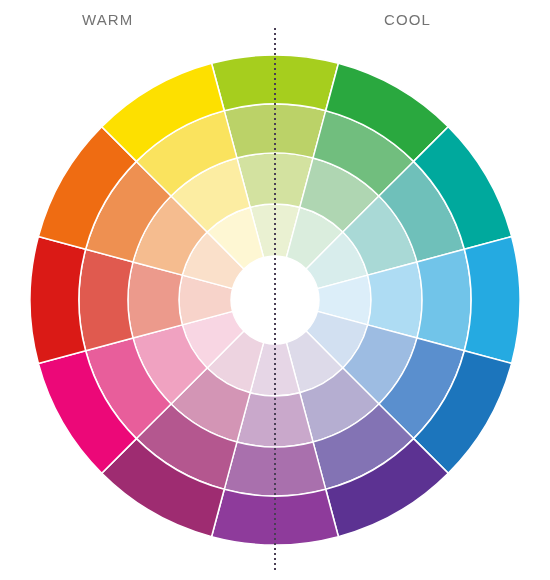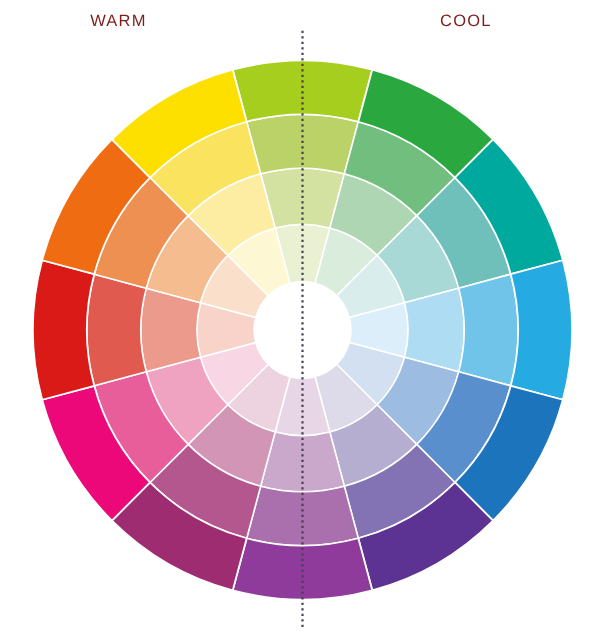--- a/index.html
+++ b/index.html
@@ -25,27 +25,27 @@
     top: 0;
     left: 0;
     width: 550px;
     height: 40px;
   }
   .axis-label {
     position: absolute;
     top: 11px;
     font-size: 15px;
     letter-spacing: 1.1px;
-    color: #7f1d1d;
+    color: #737373;
     font-weight: 400;
     white-space: nowrap;
     font-family: "Liberation Sans", sans-serif;
   }
   .axis-label.warm { left: 82px; }
-  .axis-label.cool { left: 384px; margin-left: 16px; }
+  .axis-label.cool { left: 384px; }
   svg.wheel {
     position: absolute;
     top: 0;
     left: 0;
     display: block;
   }
 </style>
 </head>
 <body>
 

